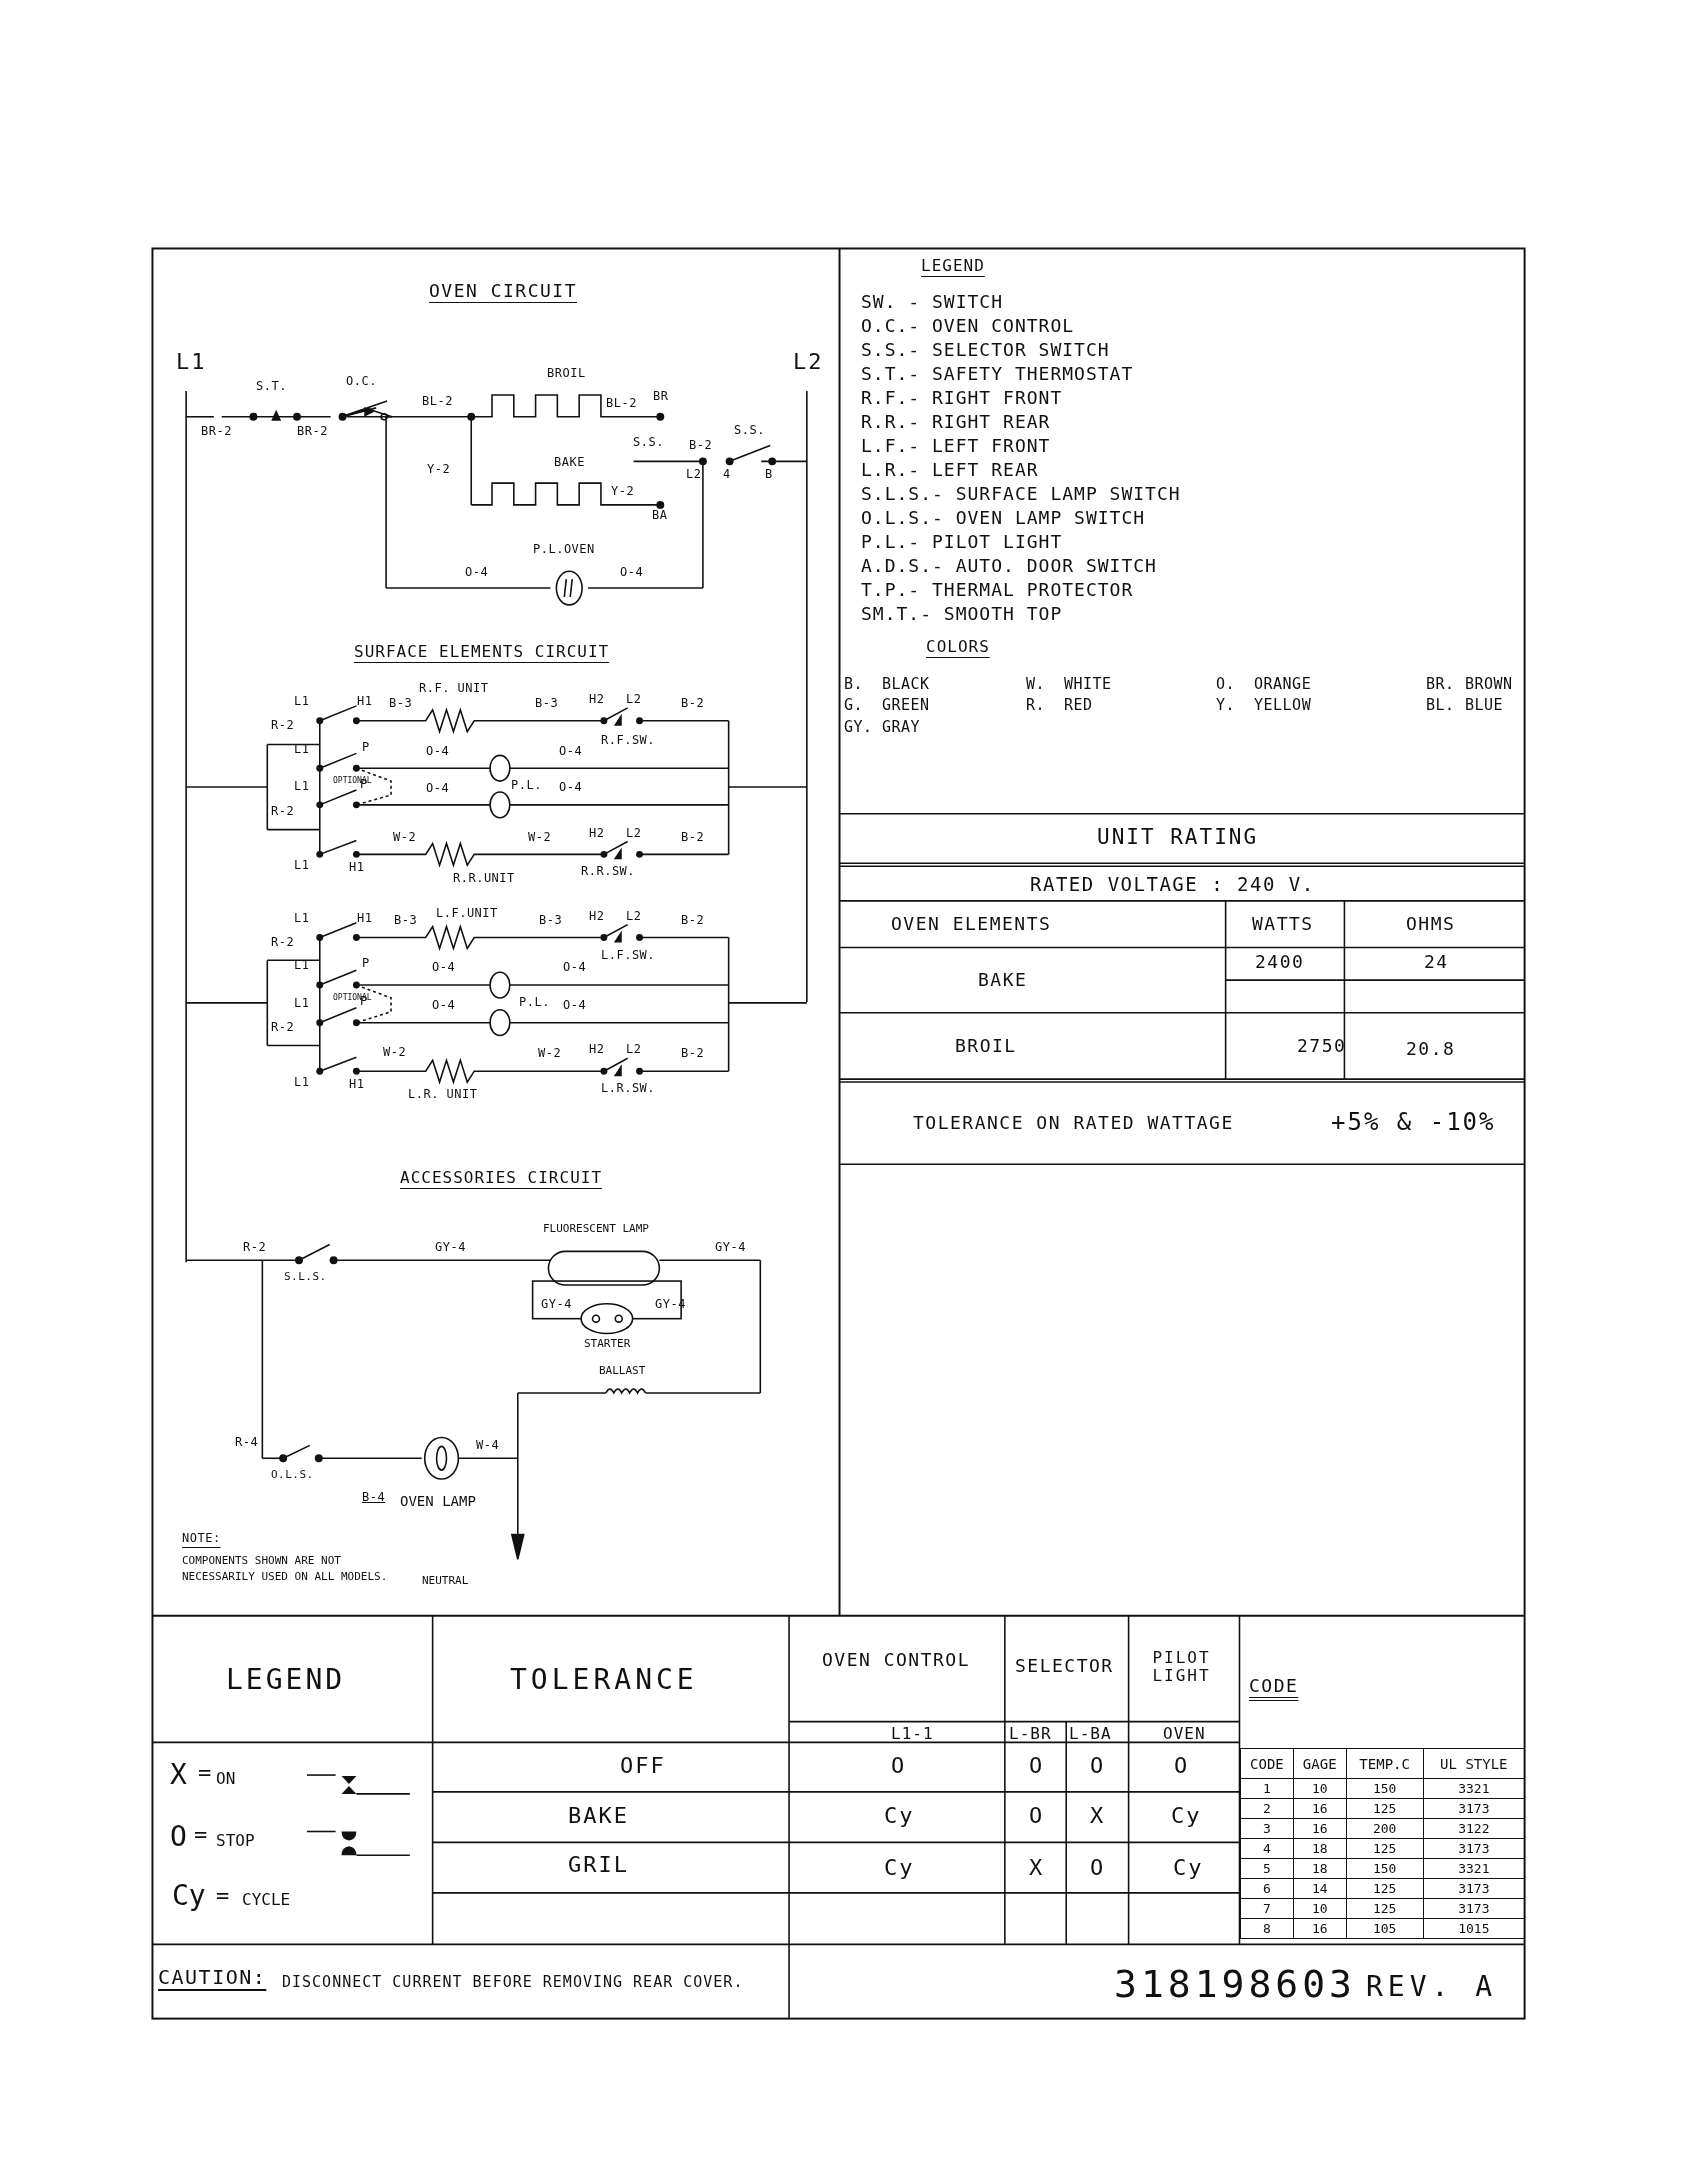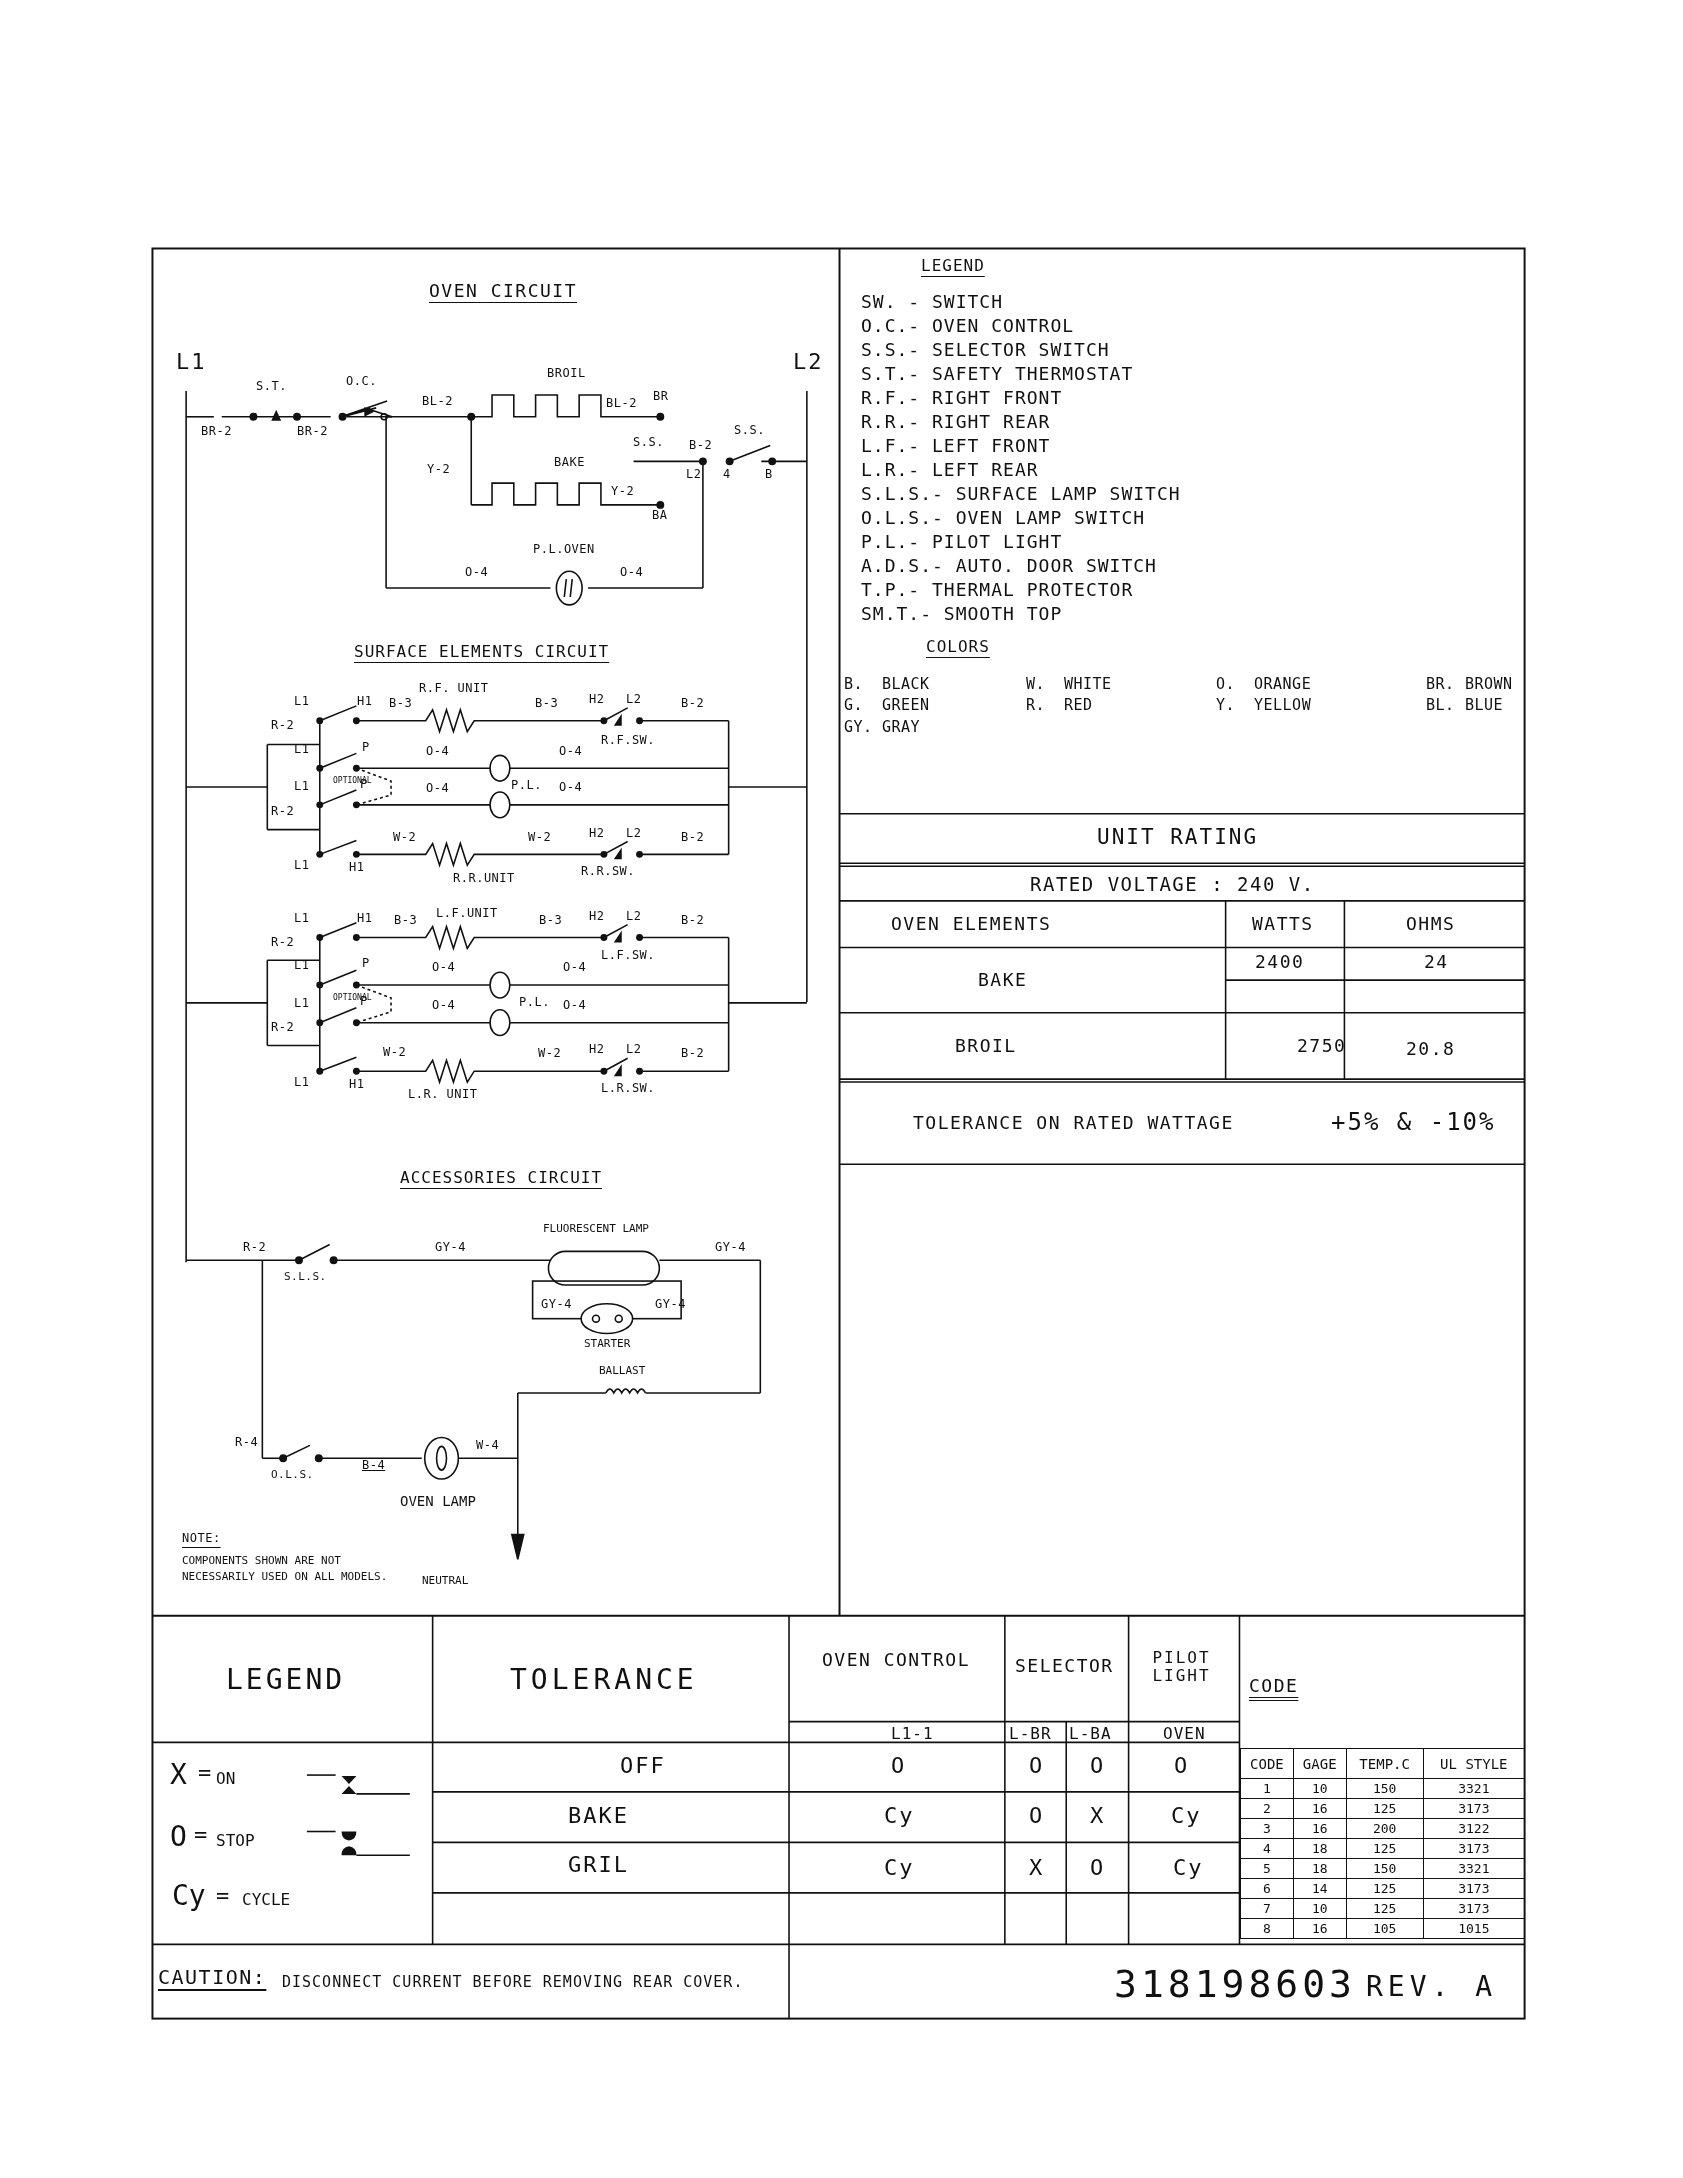--- a/index.html
+++ b/index.html
@@ -323,21 +323,21 @@
 <div class="abs ts" style="left:284px;top:1270px;font-size:11px;">S.L.S.</div>
 <div class="abs ts" style="left:435px;top:1240px;">GY-4</div>
 <div class="abs" style="left:543px;top:1222px;font-size:11px;">FLUORESCENT LAMP</div>
 <div class="abs ts" style="left:715px;top:1240px;">GY-4</div>
 <div class="abs ts" style="left:541px;top:1297px;">GY-4</div>
 <div class="abs ts" style="left:655px;top:1297px;">GY-4</div>
 <div class="abs" style="left:584px;top:1337px;font-size:11px;">STARTER</div>
 <div class="abs" style="left:599px;top:1364px;font-size:11px;">BALLAST</div>
 <div class="abs ts" style="left:235px;top:1435px;">R-4</div>
 <div class="abs ts" style="left:271px;top:1468px;font-size:11px;">O.L.S.</div>
-<div class="abs ts" style="left:362px;top:1458px;text-decoration:underline;">B-4</div>
+<div class="abs ts" style="left:362px;top:1490px;text-decoration:underline;">B-4</div>
 <div class="abs ts" style="left:476px;top:1438px;">W-4</div>
 <div class="abs" style="left:400px;top:1493px;font-size:14px;">OVEN LAMP</div>
 <div class="abs" style="left:422px;top:1574px;font-size:11px;">NEUTRAL</div>
 <div class="abs ts u" style="left:182px;top:1531px;">NOTE:</div>
 <div class="abs" style="left:182px;top:1554px;font-size:11px;">COMPONENTS SHOWN ARE NOT</div>
 <div class="abs" style="left:182px;top:1570px;font-size:11px;">NECESSARILY USED ON ALL MODELS.</div>
 
 <div class="abs t u" style="left:921px;top:256px;">LEGEND</div>
 <div class="legend-list">
   <div>SW. - SWITCH</div>

